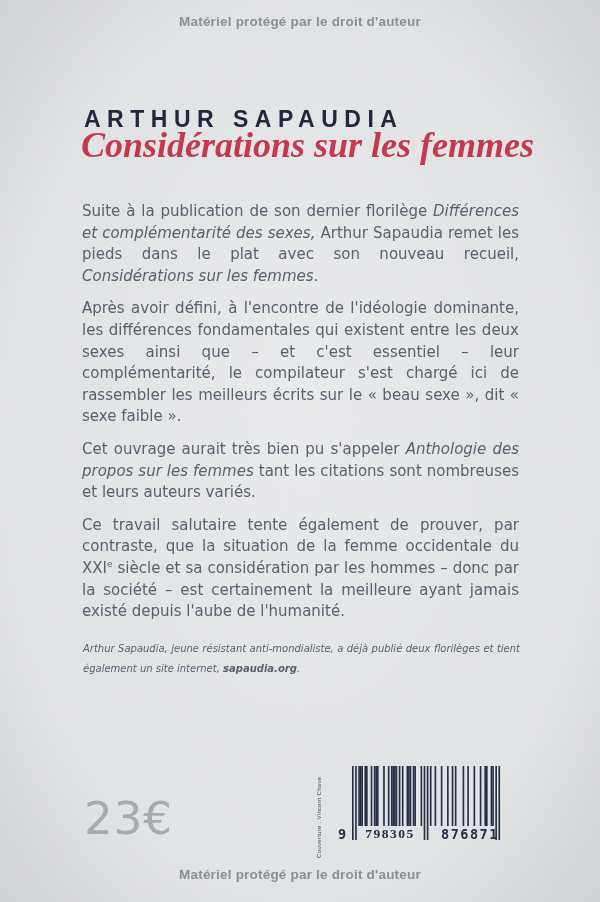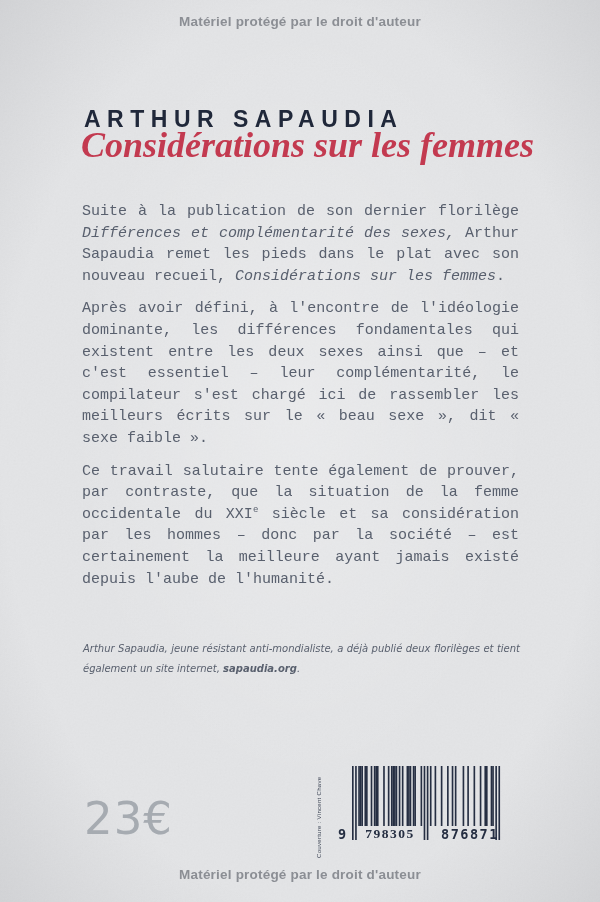--- a/index.html
+++ b/index.html
@@ -27,21 +27,21 @@
     color:#20283a; font-family:"Liberation Sans", sans-serif;
     font-size:23px; font-weight:600; letter-spacing:6.5px; white-space:nowrap;margin-top:12px;
   }
   .title{
     position:absolute; left:81px; top:124px;
     color:#c33a50; font-family:"Liberation Serif", serif;
     font-style:italic; font-weight:700; font-size:36px; white-space:nowrap;
   }
   .bodytext{
     position:absolute; left:82px; top:201px; width:437px;
-    color:#59606e; font-size:15px; line-height:21.6px; text-align:justify;font-family:Liberation Mono, monospace;
+    color:#59606e; font-size:15px; line-height:21.6px; text-align:justify;
   }
   .bodytext p{margin:0 0 11px 0;}
   .bodytext i{font-style:italic;}
   .bodytext sup{font-size:9px; vertical-align:super; line-height:0;}
   .bio{
     position:absolute; left:83px; top:639px; width:437px;
     color:#59606e; font-size:10px; line-height:19.5px; font-style:italic; text-align:justify;
   }
   .bio b{font-weight:700;}
   .price{
@@ -83,20 +83,21 @@
   <div class="vignette"></div>
 
   <div class="copyright top">Matériel protégé par le droit d'auteur</div>
 
   <div class="author">ARTHUR SAPAUDIA</div>
   <div class="title">Considérations sur les femmes</div>
 
   <div class="bodytext" id="paragraphs">
       <p>Suite à la publication de son dernier florilège <i>Différences et complémentarité des sexes,</i> Arthur Sapaudia remet les pieds dans le plat avec son nouveau recueil, <i>Considérations sur les femmes</i>.</p>
       <p>Après avoir défini, à l'encontre de l'idéologie dominante, les différences fondamentales qui existent entre les deux sexes ainsi que – et c'est essentiel – leur complémentarité, le compilateur s'est chargé ici de rassembler les meilleurs écrits sur le « beau sexe », dit « sexe faible ».</p>
+      <p>Cet ouvrage aurait très bien pu s'appeler <i>Anthologie des propos sur les femmes</i> tant les citations sont nombreuses et leurs auteurs variés.</p>
       <p>Ce travail salutaire tente également de prouver, par contraste, que la situation de la femme occidentale du XXI<sup>e</sup> siècle et sa considération par les hommes – donc par la société – est certainement la meilleure ayant jamais existé depuis l'aube de l'humanité.</p>
     </div>
 
   <div class="bio" id="bio"><i>Arthur Sapaudia, jeune résistant anti-mondialiste, a déjà publié deux florilèges et tient également un site internet, </i><b><i>sapaudia.org</i></b><i>.</i></div>
 
   <div class="price">23€</div>
 
   <div class="credit">Couverture : Vincent Chave</div>
 
   <div class="barcode">

